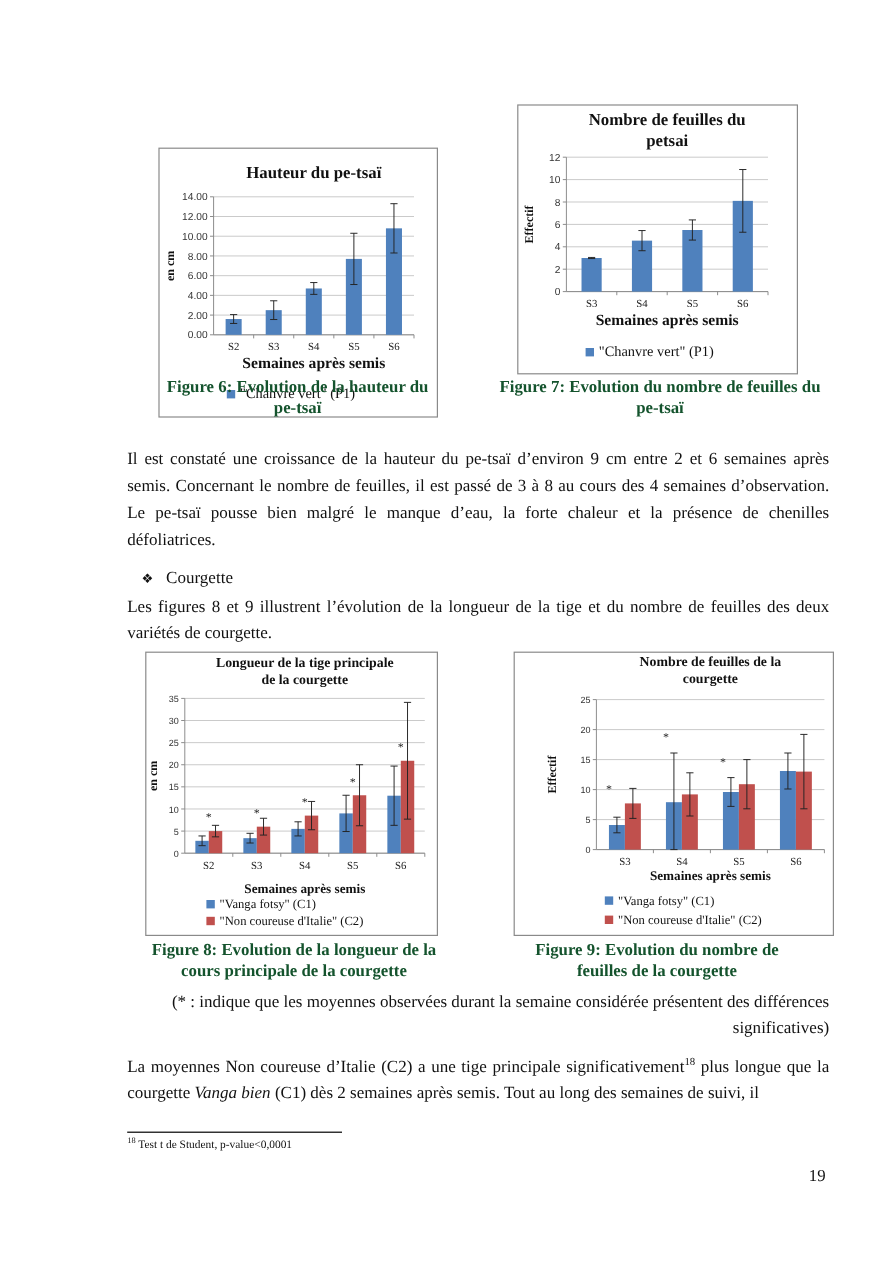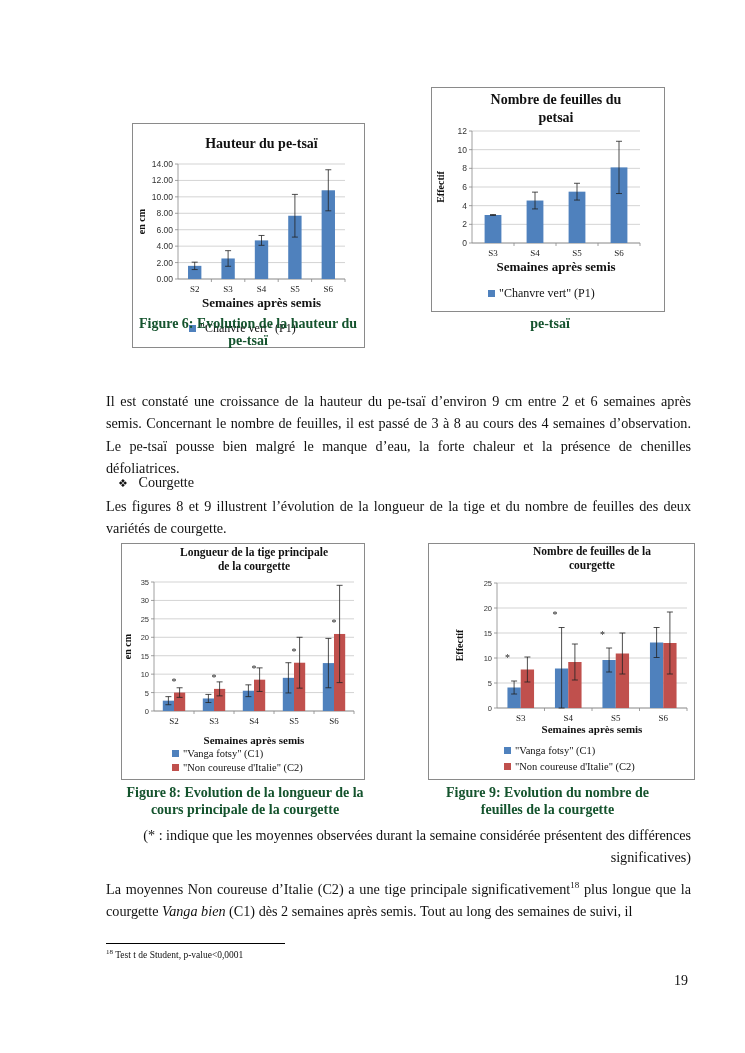--- a/index.html
+++ b/index.html
@@ -140,24 +140,25 @@
       <line x1="187" x2="187" y1="53.26666666666668" y2="105.53333333333333" stroke="#222" stroke-width="0.8"></line>
       <line x1="184" x2="190" y1="53.26666666666668" y2="53.26666666666668" stroke="#222" stroke-width="0.8"></line>
       <line x1="184" x2="190" y1="105.53333333333333" y2="105.53333333333333" stroke="#222" stroke-width="0.8"></line>
       <text x="124" y="183" text-anchor="middle" font-family="Liberation Serif, serif" font-weight="bold" font-size="13" fill="#111">Semaines après semis</text>
       <text x="12" y="99" text-anchor="middle" transform="rotate(-90 12 99)" font-family="Liberation Serif, serif" font-weight="bold" font-size="10" fill="#111">Effectif</text>
       <rect x="56" y="202" width="7" height="7" fill="#4f81bd"></rect>
       <text x="67" y="209" font-family="Liberation Serif, serif" font-size="12" fill="#111">"Chanvre vert" (P1)</text>
     </svg>
 </div>
 <div class="caption" style="left:400px;top:315px;width:300px;">
+  <div>Figure 7: Evolution du nombre de feuilles du</div>
   <div>pe-tsaï</div>
 </div>
 
-<div class="para" style="top:390px;">Il est constaté une croissance de la hauteur du pe-tsaï d’environ 9 cm entre 2 et 6 semaines après semis. Concernant le nombre de feuilles, il est passé de 3 à 8 au cours des 4 semaines d’observation. Le pe-tsaï pousse bien malgré le manque d’eau, la forte chaleur et la présence de chenilles défoliatrices.</div>
+<div class="para" style="top:372px;">Il est constaté une croissance de la hauteur du pe-tsaï d’environ 9 cm entre 2 et 6 semaines après semis. Concernant le nombre de feuilles, il est passé de 3 à 8 au cours des 4 semaines d’observation. Le pe-tsaï pousse bien malgré le manque d’eau, la forte chaleur et la présence de chenilles défoliatrices.</div>
 
 <div class="bullet">
   <span style="font-family:'DejaVu Sans',sans-serif;font-size:11px;">❖</span>
   <span style="margin-left:7px;">Courgette</span>
 </div>
 
 <div class="para" style="top:495px;">Les figures 8 et 9 illustrent l’évolution de la longueur de la tige et du nombre de feuilles des deux variétés de courgette.</div>
 
 <div class="chartbox" style="left:121px;top:543px;width:242px;height:235px;">
   <svg id="chart2" width="242" height="235">

